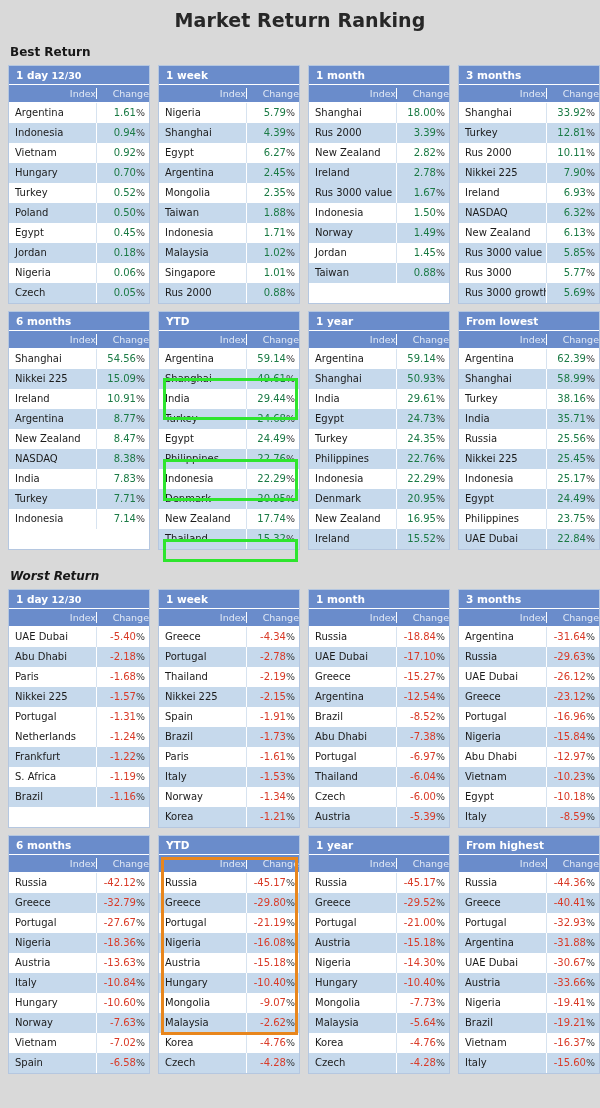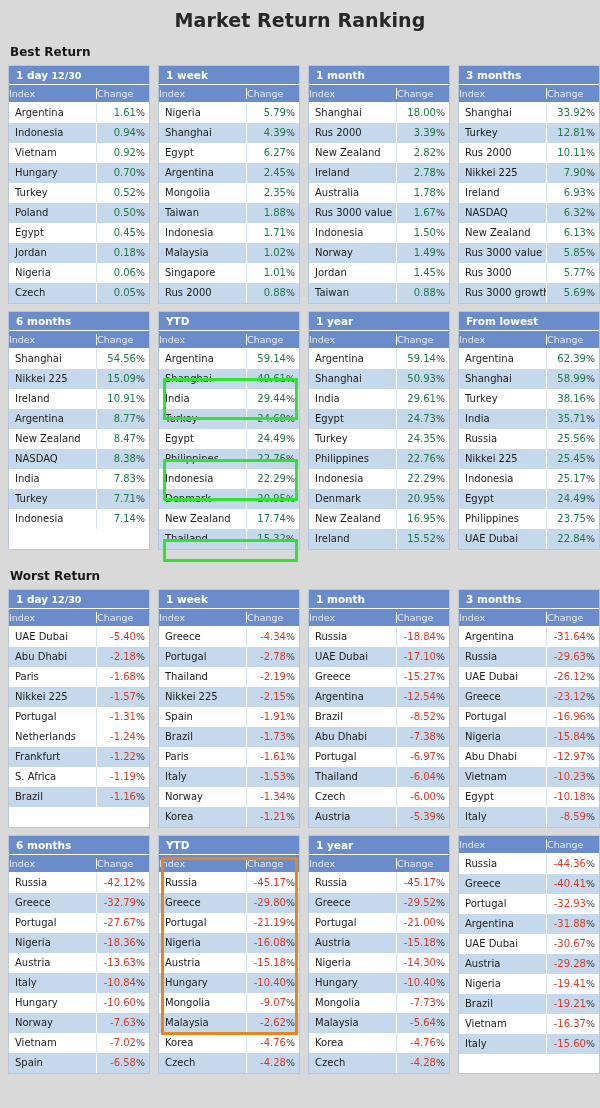--- a/index.html
+++ b/index.html
@@ -24,21 +24,21 @@
     padding-top: 9px;
     letter-spacing: 0.1px;
   }
 
   .section-title {
     font-size: 12px;
     font-weight: bold;
     color: #171717;
     margin: 14px 0 6px 10px;
   }
-  .section-title.worst { margin-top: 19px; }
+  .section-title.worst { margin-top: 19px; font-style: italic; }
 
   .grid-row {
     display: flex;
     gap: 8px;
     padding: 0 8px;
   }
   .grid-row + .grid-row { margin-top: 7px; }
 
   .tbl {
     width: 142px;
@@ -65,21 +65,21 @@
   .hdr {
     display: flex;
     background: #6a8ccb;
     height: 18px;
     align-items: center;
     border-bottom: 1px solid #ffffff;
   }
   .hdr .hc {
     color: #e2e9f5;
     font-size: 9.5px;
-    text-align: left;
+    text-align: right;
   }
   .hdr .hc.idx { flex: 0 0 88px; border-right: 1px solid #ffffff; }
   .hdr .hc.chg { flex: 1 1 auto; }
 
   .row {
     display: flex;
     height: 20px;
     align-items: center;
   }
   .row.even { background: #ffffff; }
@@ -239,24 +239,20 @@
             <div class="cell-chg"><span class="num pos">3.39</span><span class="pct">%</span></div>
           </div>
           <div class="row even">
             <div class="cell-idx">New Zealand</div>
             <div class="cell-chg"><span class="num pos">2.82</span><span class="pct">%</span></div>
           </div>
           <div class="row odd">
             <div class="cell-idx">Ireland</div>
             <div class="cell-chg"><span class="num pos">2.78</span><span class="pct">%</span></div>
           </div>
-          <div class="row even">
-            <div class="cell-idx">Australia</div>
-            <div class="cell-chg"><span class="num pos">1.78</span><span class="pct">%</span></div>
-          </div>
           <div class="row odd">
             <div class="cell-idx">Rus 3000 value</div>
             <div class="cell-chg"><span class="num pos">1.67</span><span class="pct">%</span></div>
           </div>
           <div class="row even">
             <div class="cell-idx">Indonesia</div>
             <div class="cell-chg"><span class="num pos">1.50</span><span class="pct">%</span></div>
           </div>
           <div class="row odd">
             <div class="cell-idx">Norway</div>
@@ -831,20 +827,21 @@
           <div class="row even">
             <div class="cell-idx">Korea</div>
             <div class="cell-chg"><span class="num neg">-4.76</span><span class="pct">%</span></div>
           </div>
           <div class="row odd">
             <div class="cell-idx">Czech</div>
             <div class="cell-chg"><span class="num neg">-4.28</span><span class="pct">%</span></div>
           </div>
         </div>
         <div class="tbl">
+          <div class="tbl-title"><span class="bold">From highest</span></div>
           <div class="hdr">
             <div class="hc idx">Index</div>
             <div class="hc chg">Change</div>
           </div>
           <div class="row even">
             <div class="cell-idx">Russia</div>
             <div class="cell-chg"><span class="num neg">-44.36</span><span class="pct">%</span></div>
           </div>
           <div class="row odd">
             <div class="cell-idx">Greece</div>
@@ -857,21 +854,21 @@
           <div class="row odd">
             <div class="cell-idx">Argentina</div>
             <div class="cell-chg"><span class="num neg">-31.88</span><span class="pct">%</span></div>
           </div>
           <div class="row even">
             <div class="cell-idx">UAE Dubai</div>
             <div class="cell-chg"><span class="num neg">-30.67</span><span class="pct">%</span></div>
           </div>
           <div class="row odd">
             <div class="cell-idx">Austria</div>
-            <div class="cell-chg"><span class="num neg">-29.28</span><span class="pct">%</span></div>
+            <div class="cell-chg"><span class="num neg">-33.66</span><span class="pct">%</span></div>
           </div>
           <div class="row even">
             <div class="cell-idx">Nigeria</div>
             <div class="cell-chg"><span class="num neg">-19.41</span><span class="pct">%</span></div>
           </div>
           <div class="row odd">
             <div class="cell-idx">Brazil</div>
             <div class="cell-chg"><span class="num neg">-19.21</span><span class="pct">%</span></div>
           </div>
           <div class="row even">

